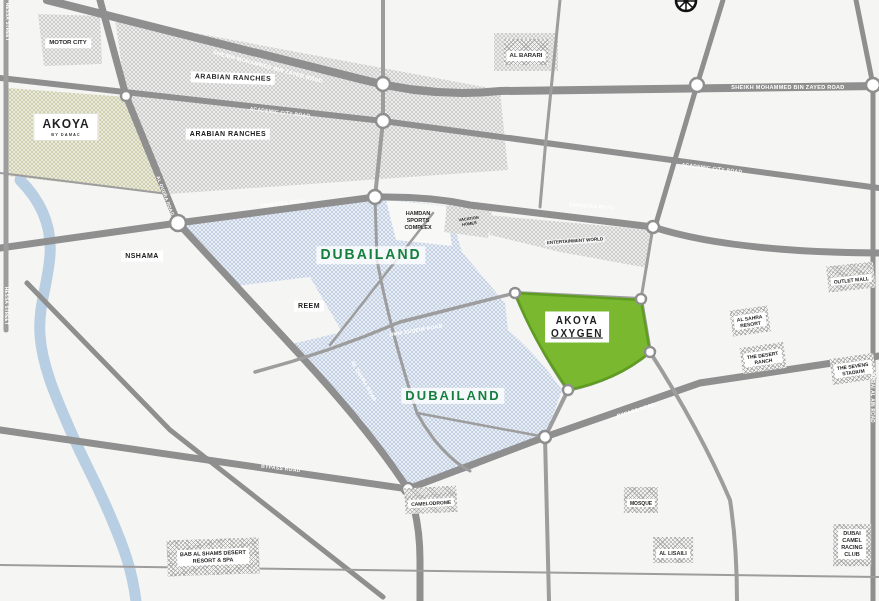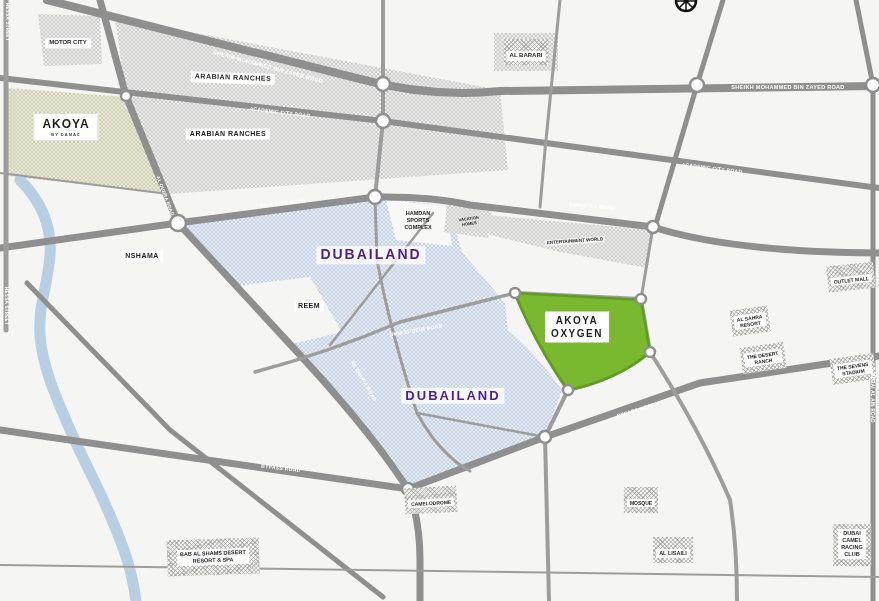--- a/index.html
+++ b/index.html
@@ -8,21 +8,21 @@
   #map svg{position:absolute;left:0;top:0;}
   .lbl{position:absolute;font-weight:700;color:#1f1f1f;text-align:center;white-space:nowrap;line-height:1.25;}
   .lbl span{display:block;}
   .wbg{background:#ffffff;padding:1px 4px;}
   .hbox{background-color:#f1f1ef;
         background-image:repeating-linear-gradient(45deg,rgba(140,140,140,.5) 0 1px,transparent 1px 3px),
                          repeating-linear-gradient(-45deg,rgba(140,140,140,.5) 0 1px,transparent 1px 3px);
         padding:3px;}
   .hbox .inner{background:#fff;padding:1px 3px;display:inline-block;}
   .roadlbl{color:#ffffff;font-weight:700;letter-spacing:.3px;}
-  .dxb{color:#4c1d95;background:rgba(255,255,255,.78);padding:0 4px;letter-spacing:2px;}
+  .dxb{color:#15803d;background:rgba(255,255,255,.78);padding:0 4px;letter-spacing:2px;}
 </style>
 </head>
 <body>
 
 <div id="map">
 
 <svg width="879" height="601" viewBox="0 0 879 601">
   <defs>
     <pattern id="pGray" width="4" height="4" patternUnits="userSpaceOnUse">
       <rect width="4" height="4" fill="#ececea"></rect>
@@ -141,21 +141,21 @@
 
 <div class="lbl" style="left:469px;top:221px;transform:translate(-50%,-50%) rotate(-8deg);font-size:4px;">
   <span>VACATION</span>
   <span>HOMES</span>
 </div>
 
 <div class="lbl" style="left:575px;top:241px;transform:translate(-50%,-50%) rotate(-4deg);font-size:4.5px;background:rgba(255,255,255,.7);padding:0 2px;">ENTERTAINMENT WORLD</div>
 
 <div class="lbl wbg" style="left:577px;top:327px;transform:translate(-50%,-50%);padding:3px 6px;">
   <span style="font-size:10px;letter-spacing:1.5px;">AKOYA</span>
-  <span style="font-size:10px;letter-spacing:1.5px;">OXYGEN</span>
+  <span style="font-size:10px;letter-spacing:1.5px;text-decoration:underline;">OXYGEN</span>
 </div>
 
 <div class="lbl hbox" style="left:851px;top:277px;transform:translate(-50%,-50%) rotate(-6deg);">
   <span class="inner" style="font-size:5px;">OUTLET MALL</span>
 </div>
 
 <div class="lbl hbox" style="left:750px;top:321px;transform:translate(-50%,-50%) rotate(-8deg);">
   <span class="inner" style="font-size:5px;">
     <span>AL SAHRA</span>
     <span>RESORT</span>

